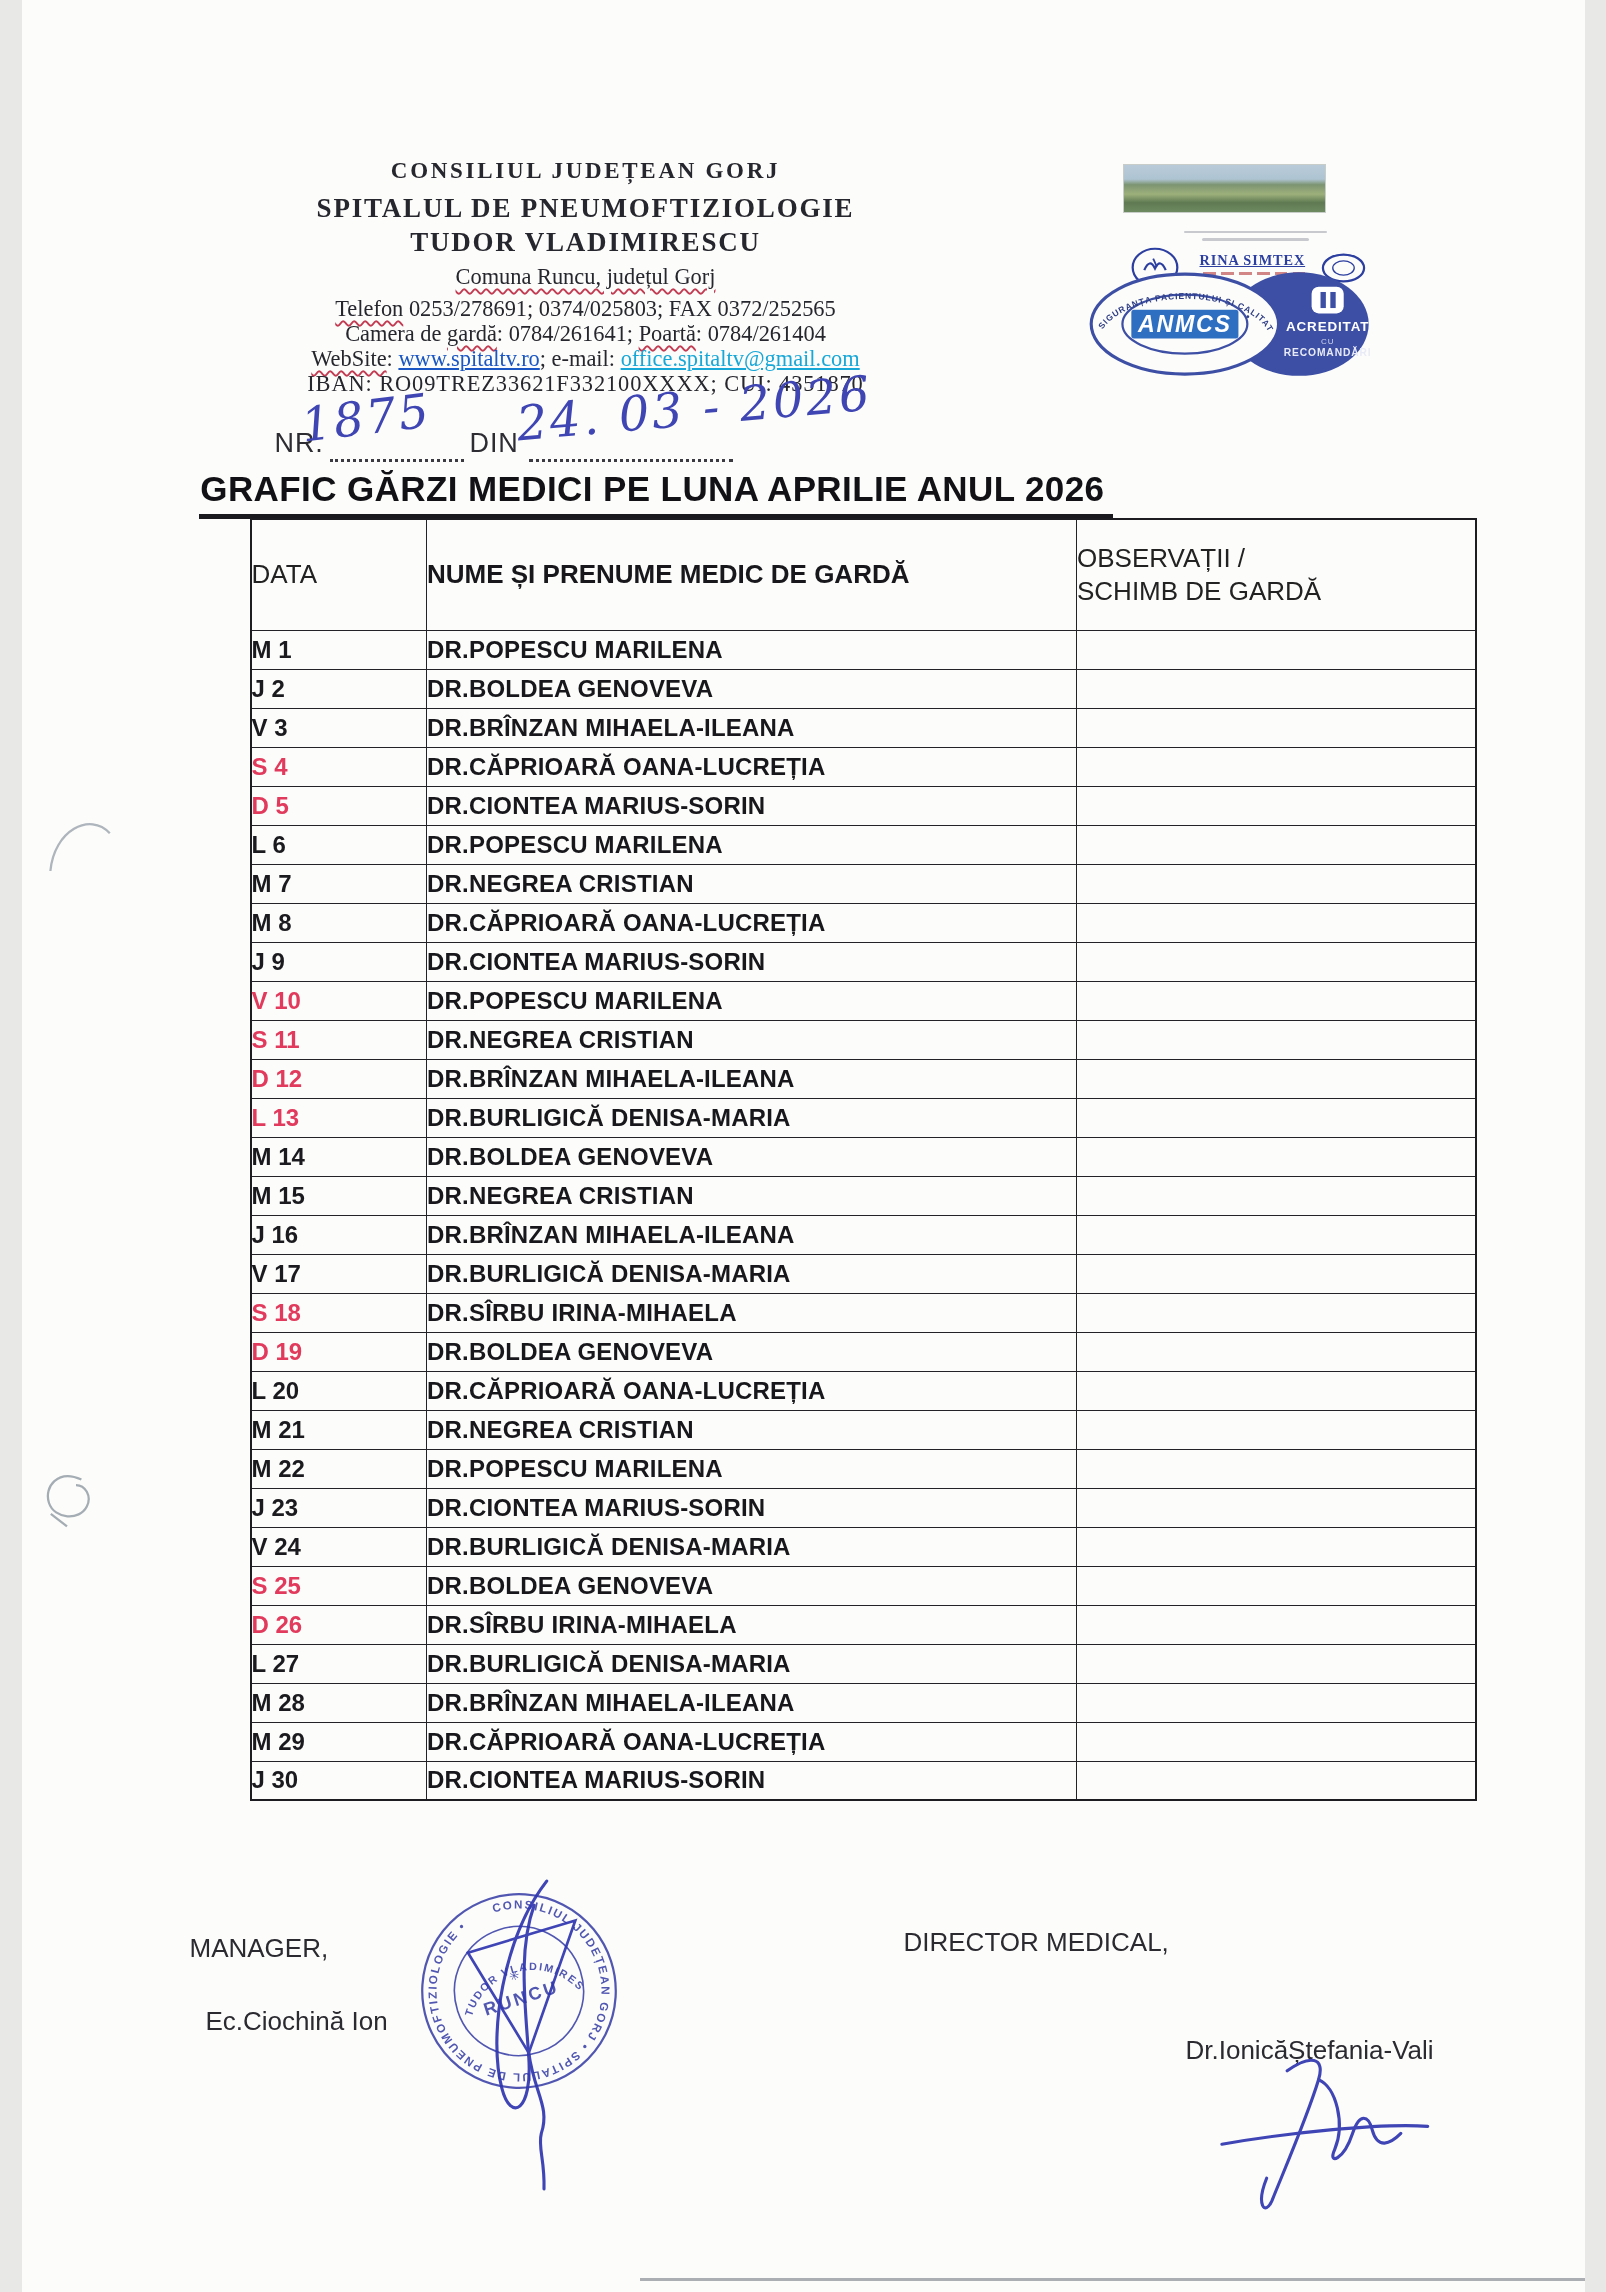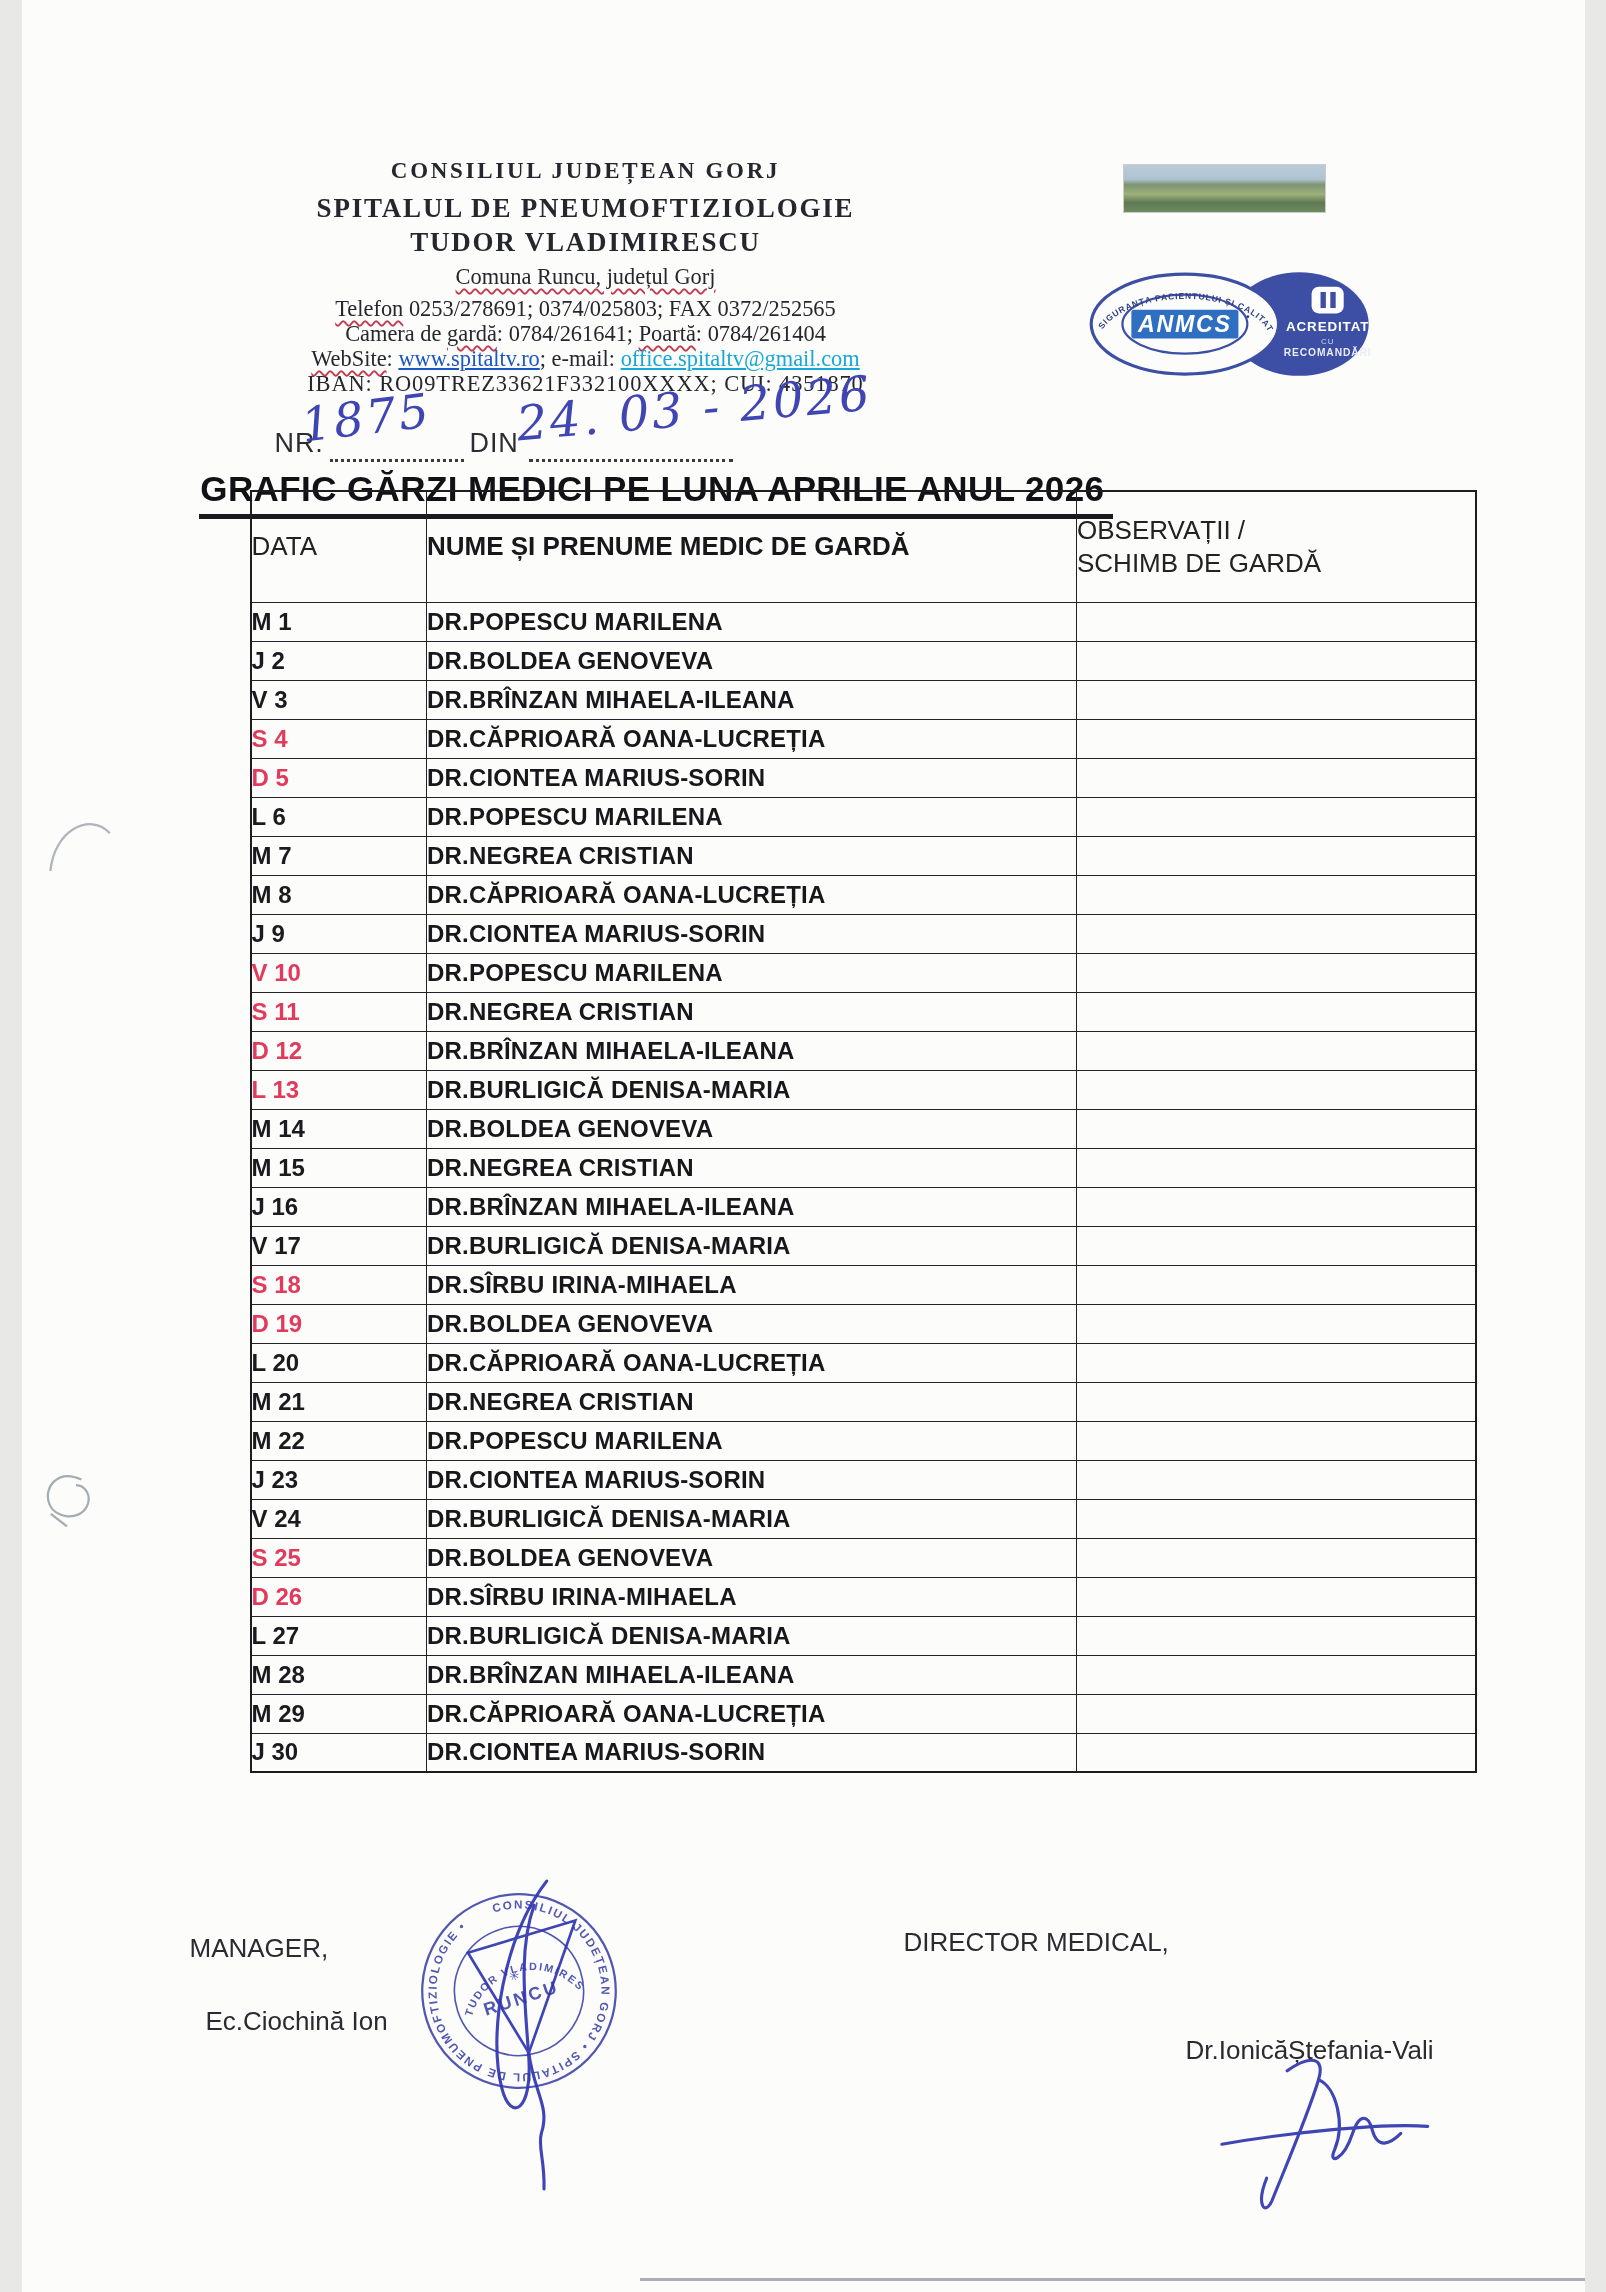--- a/index.html
+++ b/index.html
@@ -35,21 +35,21 @@
   
   .reg-print{font-size:27px;color:#2c2c32;letter-spacing:0.9px;}
   .leader{border-bottom:3.6px dotted #3a3a40;height:27px;}
   .hand{color:#3f46b4;font-style:italic;letter-spacing:2.7px;font-family:"DejaVu Serif",serif;}
 
   
   .title{left:177px;top:469px;font-size:35px;font-weight:bold;letter-spacing:0.4px;color:#121216;
     border-bottom:5.4px solid #1a1a1e;padding:0 9px 5.4px 1.8px;}
 
   
-  table.roster{position:absolute;left:228px;top:490px;width:1225px;border-collapse:collapse;table-layout:fixed;
+  table.roster{position:absolute;left:228px;top:518px;width:1225px;border-collapse:collapse;table-layout:fixed;
     font-family:"Liberation Sans",sans-serif;border-radius:26px;}
   table.roster col.c1{width:176px;} table.roster col.c2{width:650px;} table.roster col.c3{width:399px;}
   table.roster td,table.roster th{border:1.8px solid #232327;padding:0;vertical-align:middle;}
   table.roster{border:2.7px solid #1d1d21;}
   tr.hdr{height:111px;}
   th.h-date{font-size:26px;font-weight:normal;text-align:left;padding-left:27px;color:#222;}
   th.h-name{font-size:26px;font-weight:bold;text-align:left;padding-left:34px;color:#18181c;}
   th.h-obs{font-size:26px;font-weight:normal;text-align:left;vertical-align:top;padding:7.2px 0 0 14.3px;line-height:33px;color:#222;}
   tr.r{height:39px;}
   td.c-date{font-size:24px;font-weight:bold;padding-left:27px;color:#1b1b1f;}
@@ -80,20 +80,35 @@
   <div class="abs lh lh-line" style="top:321px;">
     <span>Camera de </span><span class="squig">gardă</span><span>: 0784/261641; </span><span class="squig">Poartă</span><span>: 0784/261404</span>
   </div>
   <div class="abs lh lh-line" style="top:346px;">
     <span class="squig">WebSite</span><span>: </span><span class="link-blue">www.spitaltv.ro</span><span>; e-mail: </span><span class="link-cyan">office.spitaltv@gmail.com</span>
   </div>
   <div class="abs lh lh-line" style="top:371px;letter-spacing:0.9px;">IBAN: RO09TREZ33621F332100XXXX; CUI: 4351870</div>
 
   <div class="abs photo"></div>
 
+  <div class="abs certstrip">
+    <div class="tiny-grayline" style="left:54px;top:1.8px;width:143px;"></div>
+    <div class="tiny-grayline" style="left:72px;top:9px;width:107px;"></div>
+    <svg class="abs" style="left:0;top:16px;" width="50" height="45" viewBox="0 0 56 50">
+      <ellipse cx="28" cy="25" rx="25" ry="21" fill="none" stroke="#2c3fa0" stroke-width="2.5"></ellipse>
+      <path d="M16,28 q6,-14 12,-2 q6,-12 12,2" fill="none" stroke="#2c3fa0" stroke-width="2.5"></path>
+      <path d="M26,15 l4,9" stroke="#2c3fa0" stroke-width="2"></path>
+    </svg>
+    <div class="rina">RINA SIMTEX</div>
+    <div class="rina-red"></div>
+    <svg class="abs" style="left:190px;top:21.5px;" width="47" height="34" viewBox="0 0 52 38">
+      <ellipse cx="26" cy="19" rx="23" ry="15" fill="none" stroke="#2c3fa0" stroke-width="2.5"></ellipse>
+      <ellipse cx="26" cy="19" rx="12" ry="8" fill="none" stroke="#2c3fa0" stroke-width="1.5"></ellipse>
+    </svg>
+  </div>
 
   <svg class="abs" style="left:1064px;top:267px;" width="287" height="116" viewBox="0 0 320 130">
 
     <g>
       <ellipse cx="238" cy="64" rx="78" ry="58" fill="#3d4fa4"></ellipse>
       <rect x="252" y="22" width="36" height="30" rx="8" fill="#ffffff"></rect>
       <rect x="262" y="28" width="6" height="18" fill="#3d4fa4"></rect>
       <rect x="273" y="28" width="6" height="18" fill="#3d4fa4"></rect>
       <text x="270" y="72" text-anchor="middle" font-size="15" font-weight="bold" fill="#ffffff" letter-spacing="1" font-family="Liberation Sans,sans-serif">ACREDITAT</text>
       <text x="270" y="86" text-anchor="middle" font-size="9" fill="#cfd6ee" letter-spacing="1" font-family="Liberation Sans,sans-serif">CU</text>

